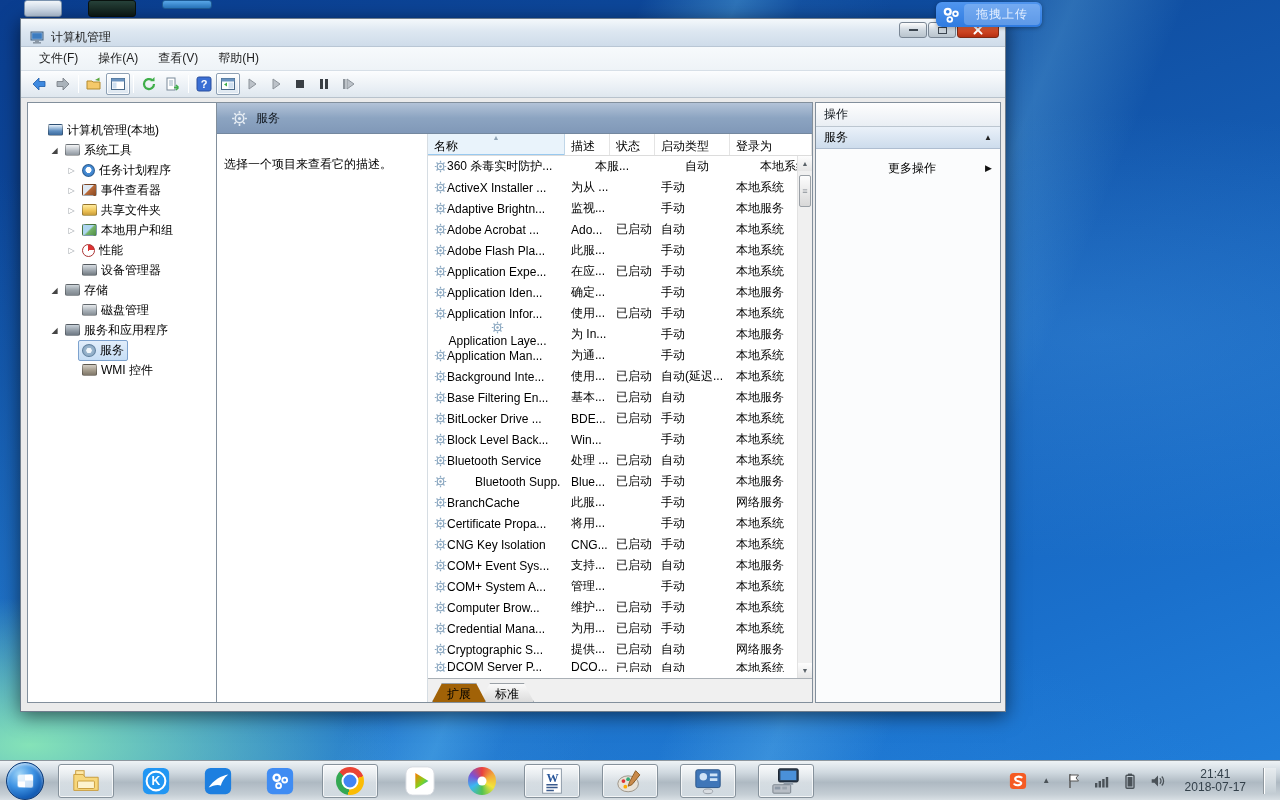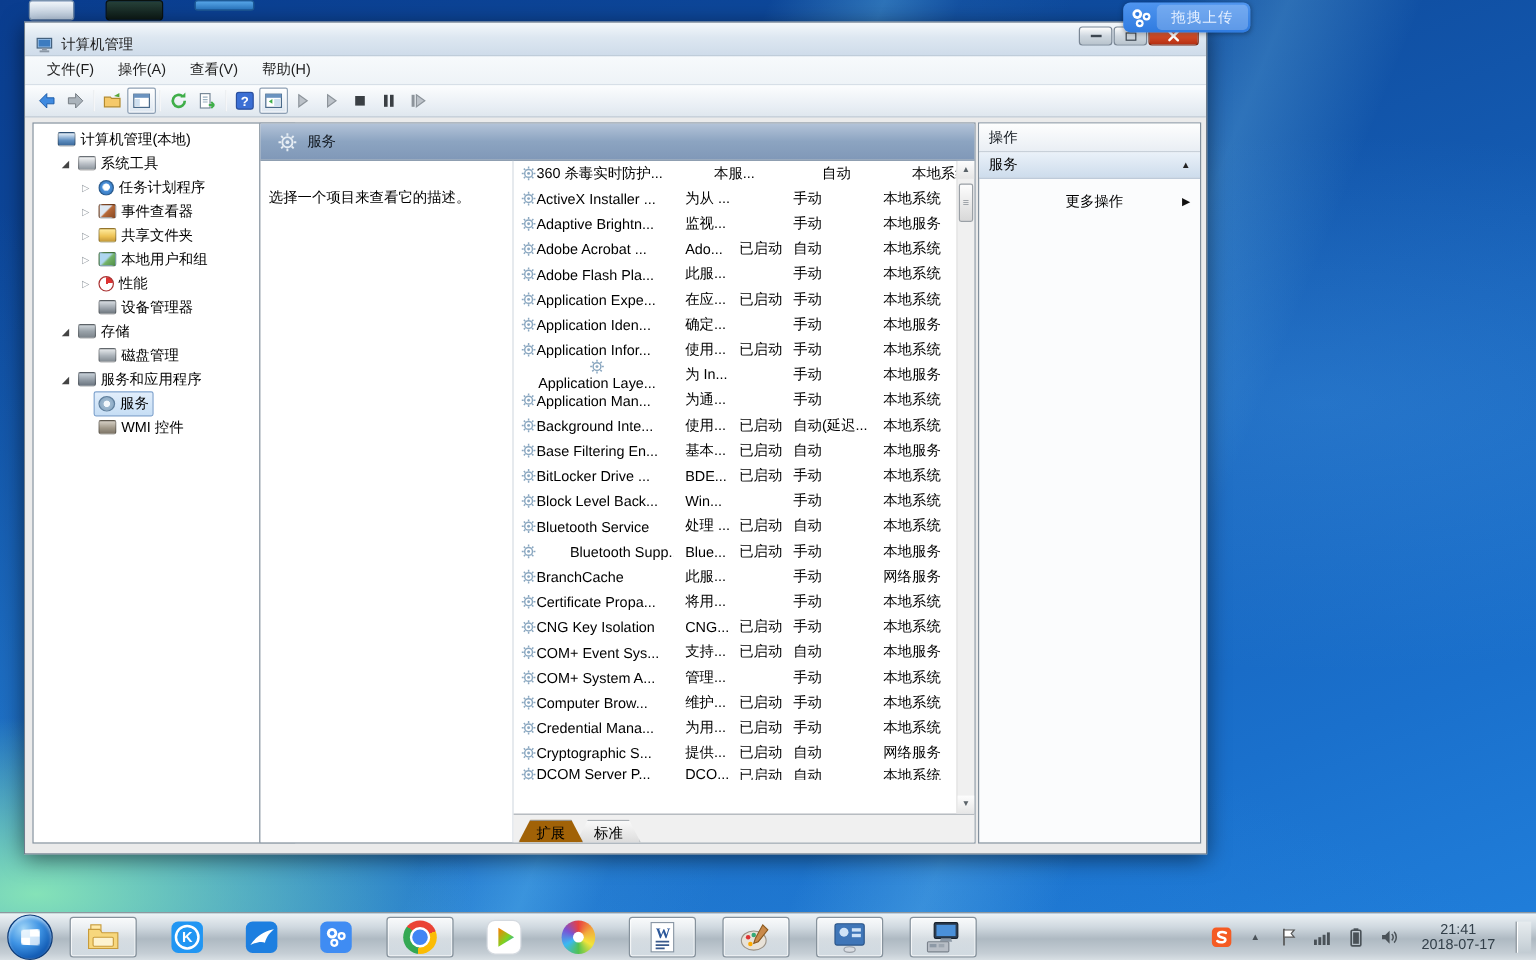--- a/index.html
+++ b/index.html
@@ -42,21 +42,21 @@
   .toolbar{position:absolute;left:0;top:52px;right:0;height:27px;background:linear-gradient(#fcfdfe,#e8eef4 70%,#dfe7ee);
     display:flex;align-items:center;padding-left:6px;border-bottom:1px solid #b8c2cc}
   .tbtn{width:24px;height:22px;display:flex;align-items:center;justify-content:center;border-radius:2px}
   .tbtn svg{width:16px;height:16px}
   .tbtn.framed{border:1px solid #8ea0b4;background:linear-gradient(#ffffff,#dce6f0);box-shadow:inset 0 0 0 1px rgba(255,255,255,.8)}
   .tsep{width:1px;height:18px;background:#c2cad2;border-right:1px solid #fff;margin:0 3px}
 
   .content{position:absolute;left:0;top:79px;right:0;bottom:0;background:#ebebeb}
 
   .pane{position:absolute;top:4px;bottom:8px;background:#fff;border:1px solid #828f9c}
-  .tree-pane{left:6px;width:219px;padding-top:3px;overflow:hidden}
+  .tree-pane{left:6px;width:219px;padding-top:17px;overflow:hidden}
   .mid-pane{left:195px;width:597px;display:flex;flex-direction:column}
   .right-pane{left:794px;width:186px;background:#fbfcfd}
 
   
   .tnode{height:20px;display:flex;align-items:center;white-space:nowrap}
   .expander{width:13px;flex:0 0 auto;font-size:8px;color:#444;text-align:center}
   .expander.closed{color:#9aa0a6}
   .nsel{display:flex;align-items:center;gap:4px;padding:1px 3px;border:1px solid transparent;border-radius:2px}
   .tnode.sel .nsel{background:linear-gradient(#e2eefb,#c6def5);border-color:#7da2ce}
   .ti{width:15px;height:12px;border-radius:2px;border:1px solid rgba(0,0,0,.28);flex:0 0 auto}
@@ -398,20 +398,27 @@
                 </g>
                 <circle cx="8" cy="8" r="1.5" fill="#e6edf4"></circle>
               </svg></span>
           <span class="mid-title">服务</span>
         </div>
         <div class="mid-body">
           <div class="desc-col">
             <span>选择一个项目来查看它的描述。</span>
           </div>
           <div class="list-col">
+            <div class="lheader" id="lheader">
+                <div class="hcell sorted" style="width: 137px;">名称<span class="sort-arrow">▲</span></div>
+                <div class="hcell" style="width: 45px;">描述</div>
+                <div class="hcell" style="width: 45px;">状态</div>
+                <div class="hcell" style="width: 75px;">启动类型</div>
+                <div class="hcell" style="flex: 1 1 auto; width: 67px;">登录为</div>
+              </div>
             <div class="lbody">
               <div class="rows" id="rows">
                   <div class="lrow">
                     <div class="cell name" style="width: 137px;">
                       <span class="gear12"><svg viewBox="0 0 16 16" style="width:100%;height:100%">
                           <g stroke="#8aa7c0" stroke-width="1.5" fill="none">
                             <circle cx="8" cy="8" r="4"></circle>
                             <path d="M13 8H15M3 8H1M8 3V1M8 13V15M11.4 11.4L12.9 12.9M4.6 4.6L3.1 3.1M11.4 4.6L12.9 3.1M4.6 11.4L3.1 12.9"></path>
                           </g>
                           <circle cx="8" cy="8" r="1.5" fill="#8aa7c0"></circle>

